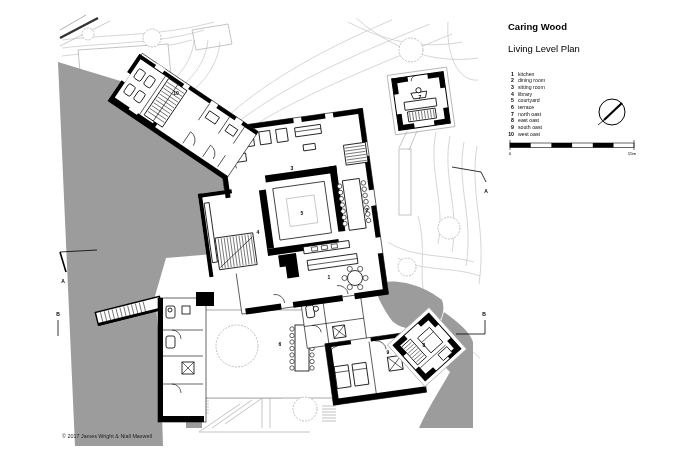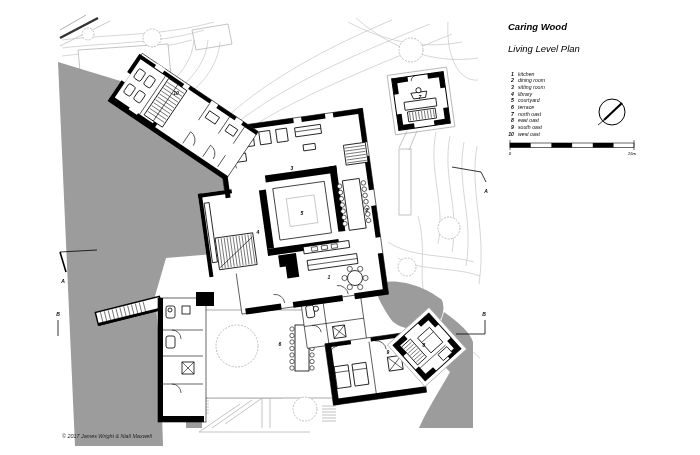--- a/index.html
+++ b/index.html
@@ -1,17 +1,17 @@
 <!DOCTYPE html>
 <html><head>
 <meta charset="utf-8">
 <style>
   html,body{margin:0;padding:0;background:#fff;}
   .canvas{position:relative;width:700px;height:455px;background:#ffffff;overflow:hidden;
-          font-family:"Liberation Sans", sans-serif;font-style:italic;}
+          font-family:"Liberation Sans", sans-serif;}
   svg text{font-family:"Liberation Sans", sans-serif;}
   .t-title{font-size:9.5px;font-weight:bold;fill:#000;}
   .t-sub{font-size:9.5px;fill:#000;}
   .leg-num{font-size:5.2px;font-weight:bold;fill:#000;}
   .leg-lbl{font-size:5.2px;fill:#111;}
   .room-label{font-size:5px;font-weight:bold;fill:#000;text-anchor:middle;}
   .marker{font-size:5px;font-weight:bold;fill:#000;text-anchor:middle;}
   .scale-txt{font-size:4.3px;fill:#000;text-anchor:middle;}
   .copy{font-size:5.4px;fill:#222;}
   .gray{fill:#9c9c9c;}

